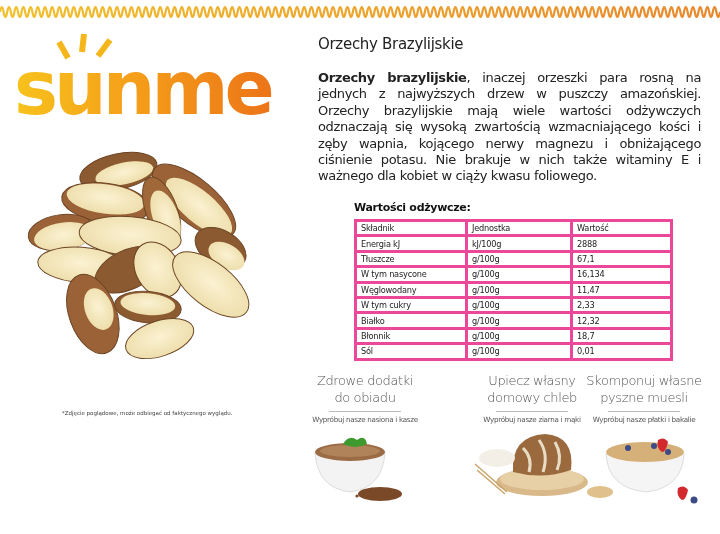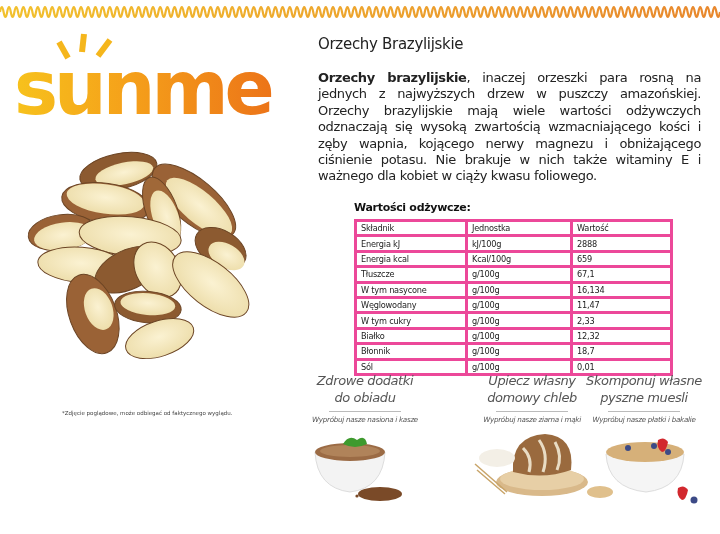--- a/index.html
+++ b/index.html
@@ -9,21 +9,21 @@
   .nuts { position:absolute; left:22px; top:142px; width:236px; height:226px; }
   .disclaimer { position:absolute; left:62px; top:410px; font-size:5.5px; color:#444; font-family:"DejaVu Sans", sans-serif; }
   .title { position:absolute; left:318px; top:35px; font-size:15px; color:#222; font-family:"DejaVu Sans", sans-serif; letter-spacing:-0.3px; }
   .desc { position:absolute; left:318px; top:70px; width:383px; font-size:13px; line-height:16.4px; text-align:justify; color:#222; font-family:"DejaVu Sans", sans-serif; letter-spacing:-0.35px; }
   .desc b { font-weight:bold; }
   .nut-title { position:absolute; left:354px; top:201px; font-size:11px; font-weight:bold; font-family:"DejaVu Sans", sans-serif; color:#111; letter-spacing:-0.3px; }
   table.nut { position:absolute; left:354px; top:219px; width:319px; border-collapse:collapse; font-family:"DejaVu Sans", sans-serif; font-size:8.2px; color:#222; }
   table.nut td { border:3px solid #ec4899; height:12.4px; padding:0 0 0 4px; line-height:12px; letter-spacing:-0.2px; }
   table.nut td.c1 { width:104px; }
   table.nut td.c2 { width:98px;margin-top:12px; }
-  .promo { position:absolute; top:372px; width:136px; text-align:center; font-family:"DejaVu Sans", sans-serif; color:#555;font-style:italic; }
+  .promo { position:absolute; top:372px; width:136px; text-align:center; font-family:"DejaVu Sans", sans-serif; color:#555; }
   .promo .head { font-size:13px; line-height:17px; color:#555; letter-spacing:-0.4px; font-weight:300; }
   .promo .rule { width:72px; height:1px; background:#bbb; margin:5px auto 3px; }
   .promo .sub { font-size:7.2px; color:#555; letter-spacing:-0.3px; white-space:nowrap;text-align:center; }
   .promo svg { display:block; margin:6px auto 0; }
 </style>
 </head>
 <body>
 
 <svg class="wave" viewBox="0 0 720 16" preserveAspectRatio="none">
   <defs>
@@ -94,25 +94,20 @@
   <tbody>
       <tr>
     <td class="c1">Składnik</td>
     <td class="c2">Jednostka</td>
     <td>Wartość</td>
   </tr>
   <tr>
         <td>Energia kJ</td>
         <td>kJ/100g</td>
         <td>2888</td>
-      </tr>
-  <tr>
-        <td>Energia kcal</td>
-        <td>Kcal/100g</td>
-        <td>659</td>
       </tr>
   <tr>
         <td>Tłuszcze</td>
         <td>g/100g</td>
         <td>67,1</td>
       </tr>
   <tr>
         <td>W tym nasycone</td>
         <td>g/100g</td>
         <td>16,134</td>

